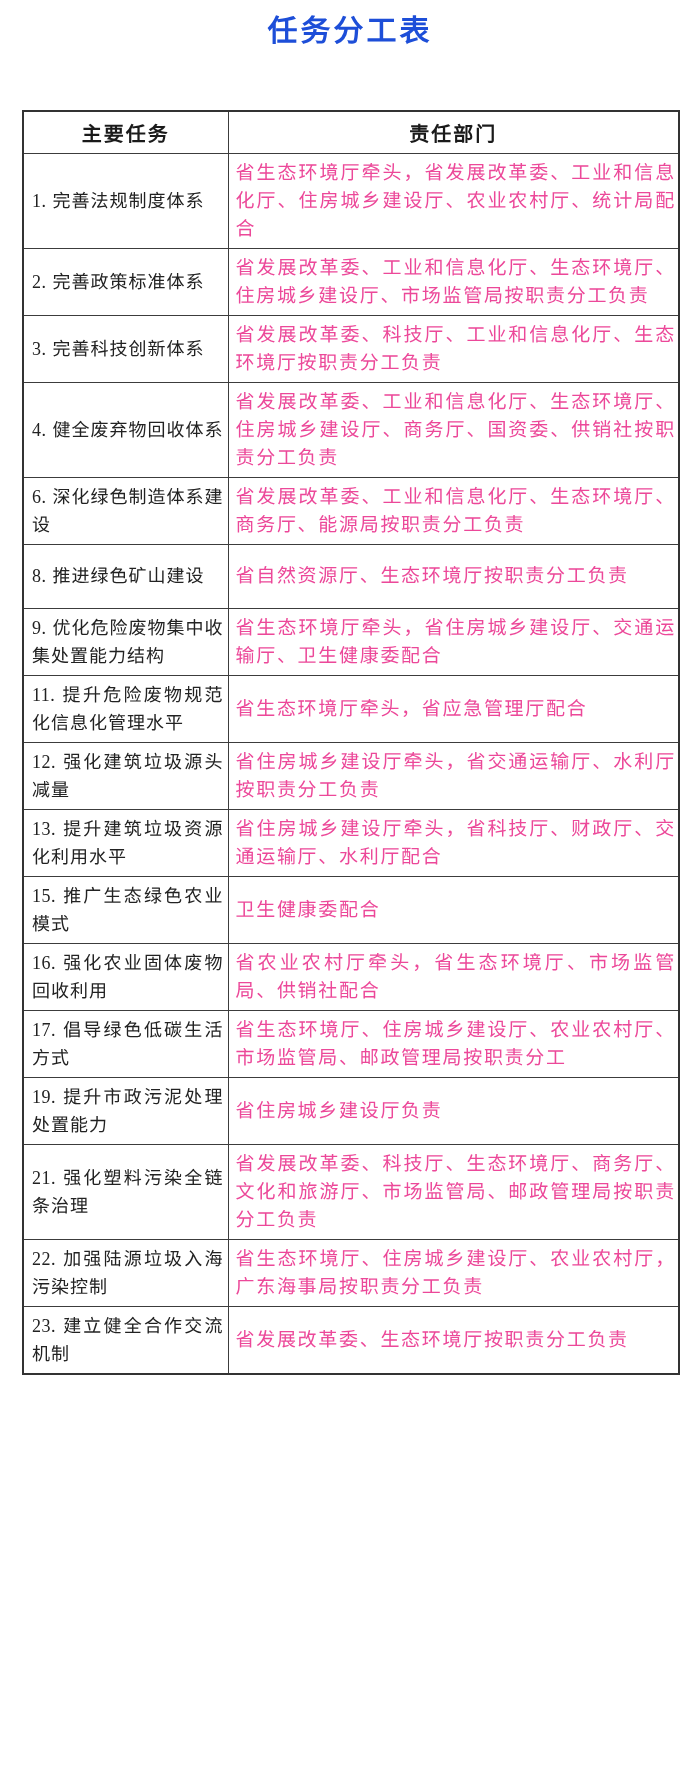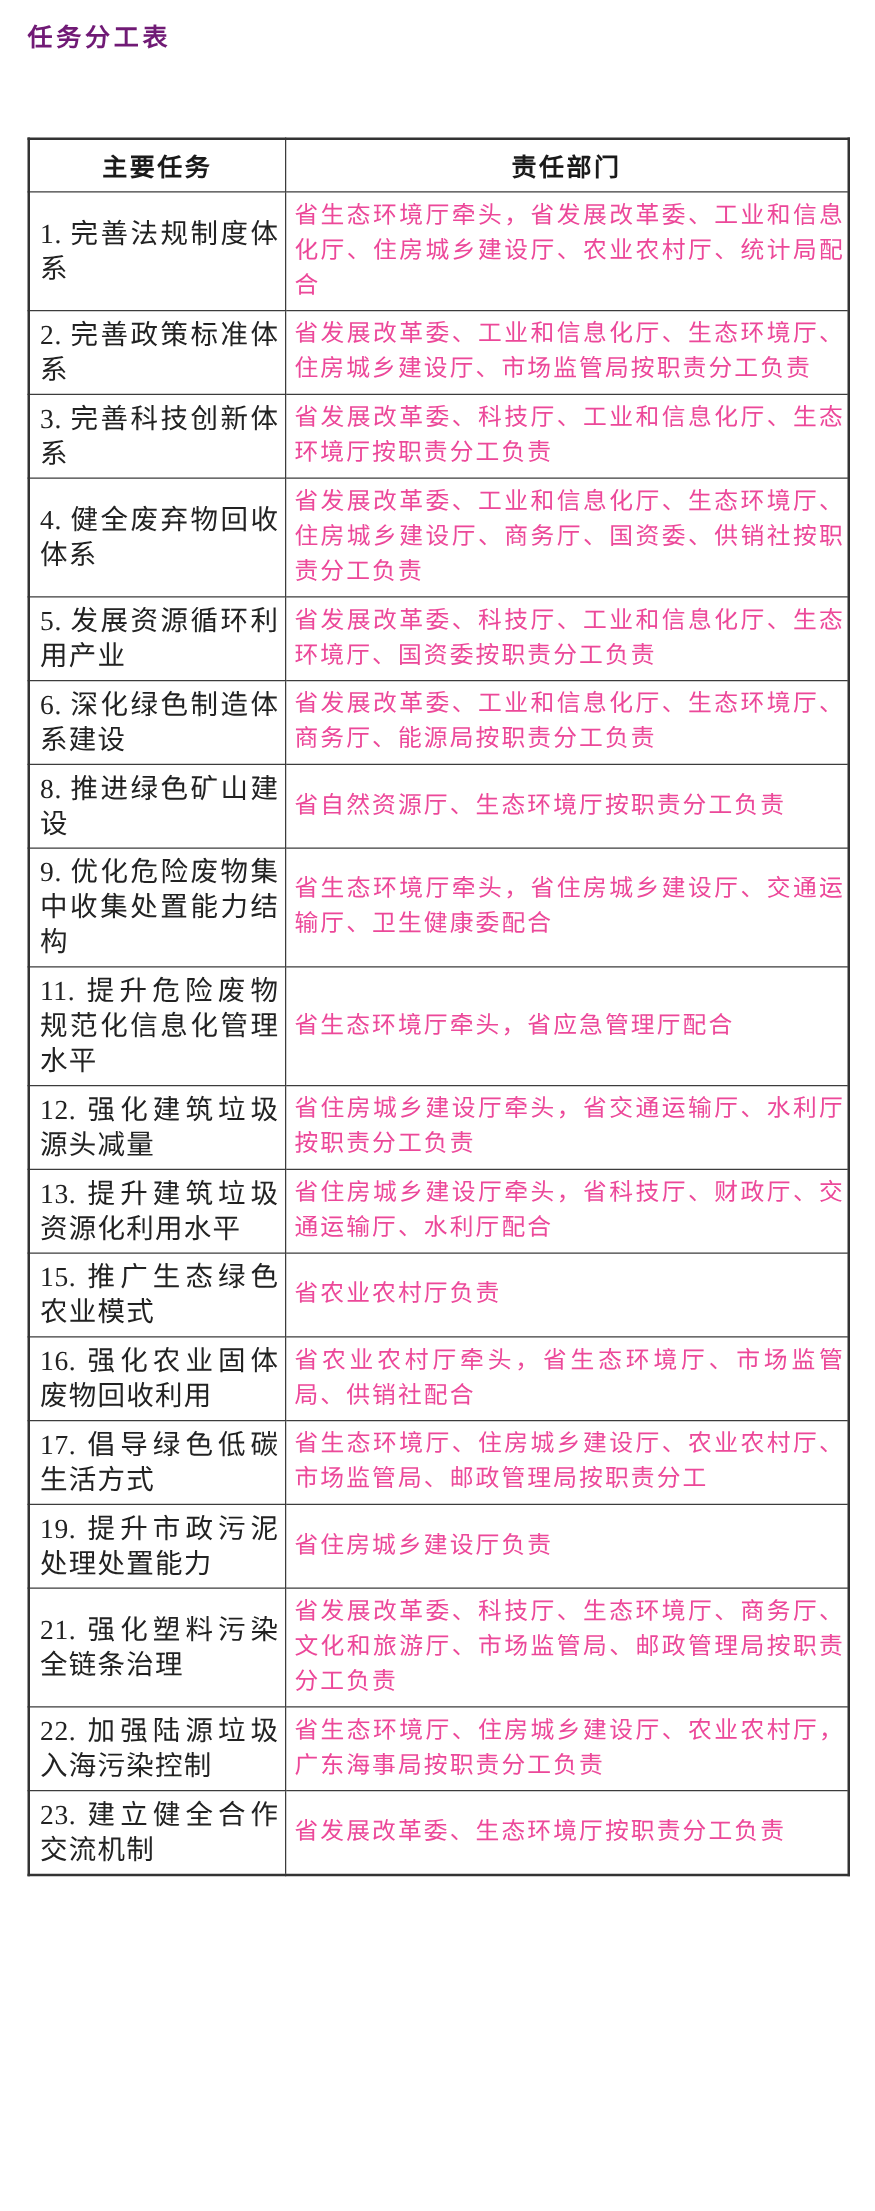--- a/index.html
+++ b/index.html
@@ -12,27 +12,27 @@
     font-family: "Liberation Serif", "DejaVu Serif", serif;
     color: #1e1e1e;
     -webkit-font-smoothing: antialiased;
   }
   .page {
     width: 700px;
     box-sizing: border-box;
     padding: 8px 22px 10px 22px;
   }
   .doc-title {
-    font-size: 20px;
+    font-size: 30px;
     font-weight: bold;
-    text-align: left;
+    text-align: center;
     letter-spacing: 3px;
     margin: 4px 0 0 0;
     line-height: 38px;
-    color: #701a75;
+    color: #1d4ed8;
   }
   table.task-table {
     width: 656px;
     margin-top: 60px;
     border-collapse: collapse;
     table-layout: fixed;
     border: 2px solid #333333;
   }
   col.col-task { width: 205px; }
   col.col-dept { width: 451px; }
@@ -48,21 +48,21 @@
     font-family: "Liberation Sans", "DejaVu Sans", sans-serif;
     font-weight: bold;
     font-size: 20px;
     letter-spacing: 2px;
     text-align: center;
     padding: 4px 0;
     color: #1a1a1a;
   }
   td.task-cell {
     padding: 5px 4px 5px 8px;
-    font-size: 22px;
+    font-size: 18px;
     line-height: 28px;
     letter-spacing: 1px;
     text-align: justify;
     text-justify: inter-character;
     color: #222222;
   }
   td.dept-cell {
     padding: 5px 2px 5px 7px;
     font-size: 19px;
     line-height: 28px;
@@ -125,28 +125,20 @@
 
   <tr>
     <td class="task-cell">
       <span class="row-num">4.</span><span>健全废弃物回收体系</span>
     </td>
     <td class="dept-cell">
       <span>省发展改革委、工业和信息化厅、生态环境厅、住房城乡建设厅、商务厅、国资委、供销社按职责分工负责</span>
     </td>
   </tr>
 
-  <tr>
-    <td class="task-cell">
-      <span class="row-num">5.</span><span>发展资源循环利用产业</span>
-    </td>
-    <td class="dept-cell">
-      <span>省发展改革委、科技厅、工业和信息化厅、生态环境厅、国资委按职责分工负责</span>
-    </td>
-  </tr>
 
   <tr>
     <td class="task-cell">
       <span class="row-num">6.</span><span>深化绿色制造体系建设</span>
     </td>
     <td class="dept-cell">
       <span>省发展改革委、工业和信息化厅、生态环境厅、商务厅、能源局按职责分工负责</span>
     </td>
   </tr>
 
@@ -196,21 +188,21 @@
       <span>省住房城乡建设厅牵头，省科技厅、财政厅、交通运输厅、水利厅配合</span>
     </td>
   </tr>
 
 
   <tr>
     <td class="task-cell">
       <span class="row-num">15.</span><span>推广生态绿色农业模式</span>
     </td>
     <td class="dept-cell">
-      <span>省农业农村厅负责</span>
+      <span>卫生健康委配合</span>
     </td>
   </tr>
 
   <tr>
     <td class="task-cell">
       <span class="row-num">16.</span><span>强化农业固体废物回收利用</span>
     </td>
     <td class="dept-cell">
       <span>省农业农村厅牵头，省生态环境厅、市场监管局、供销社配合</span>
     </td>

